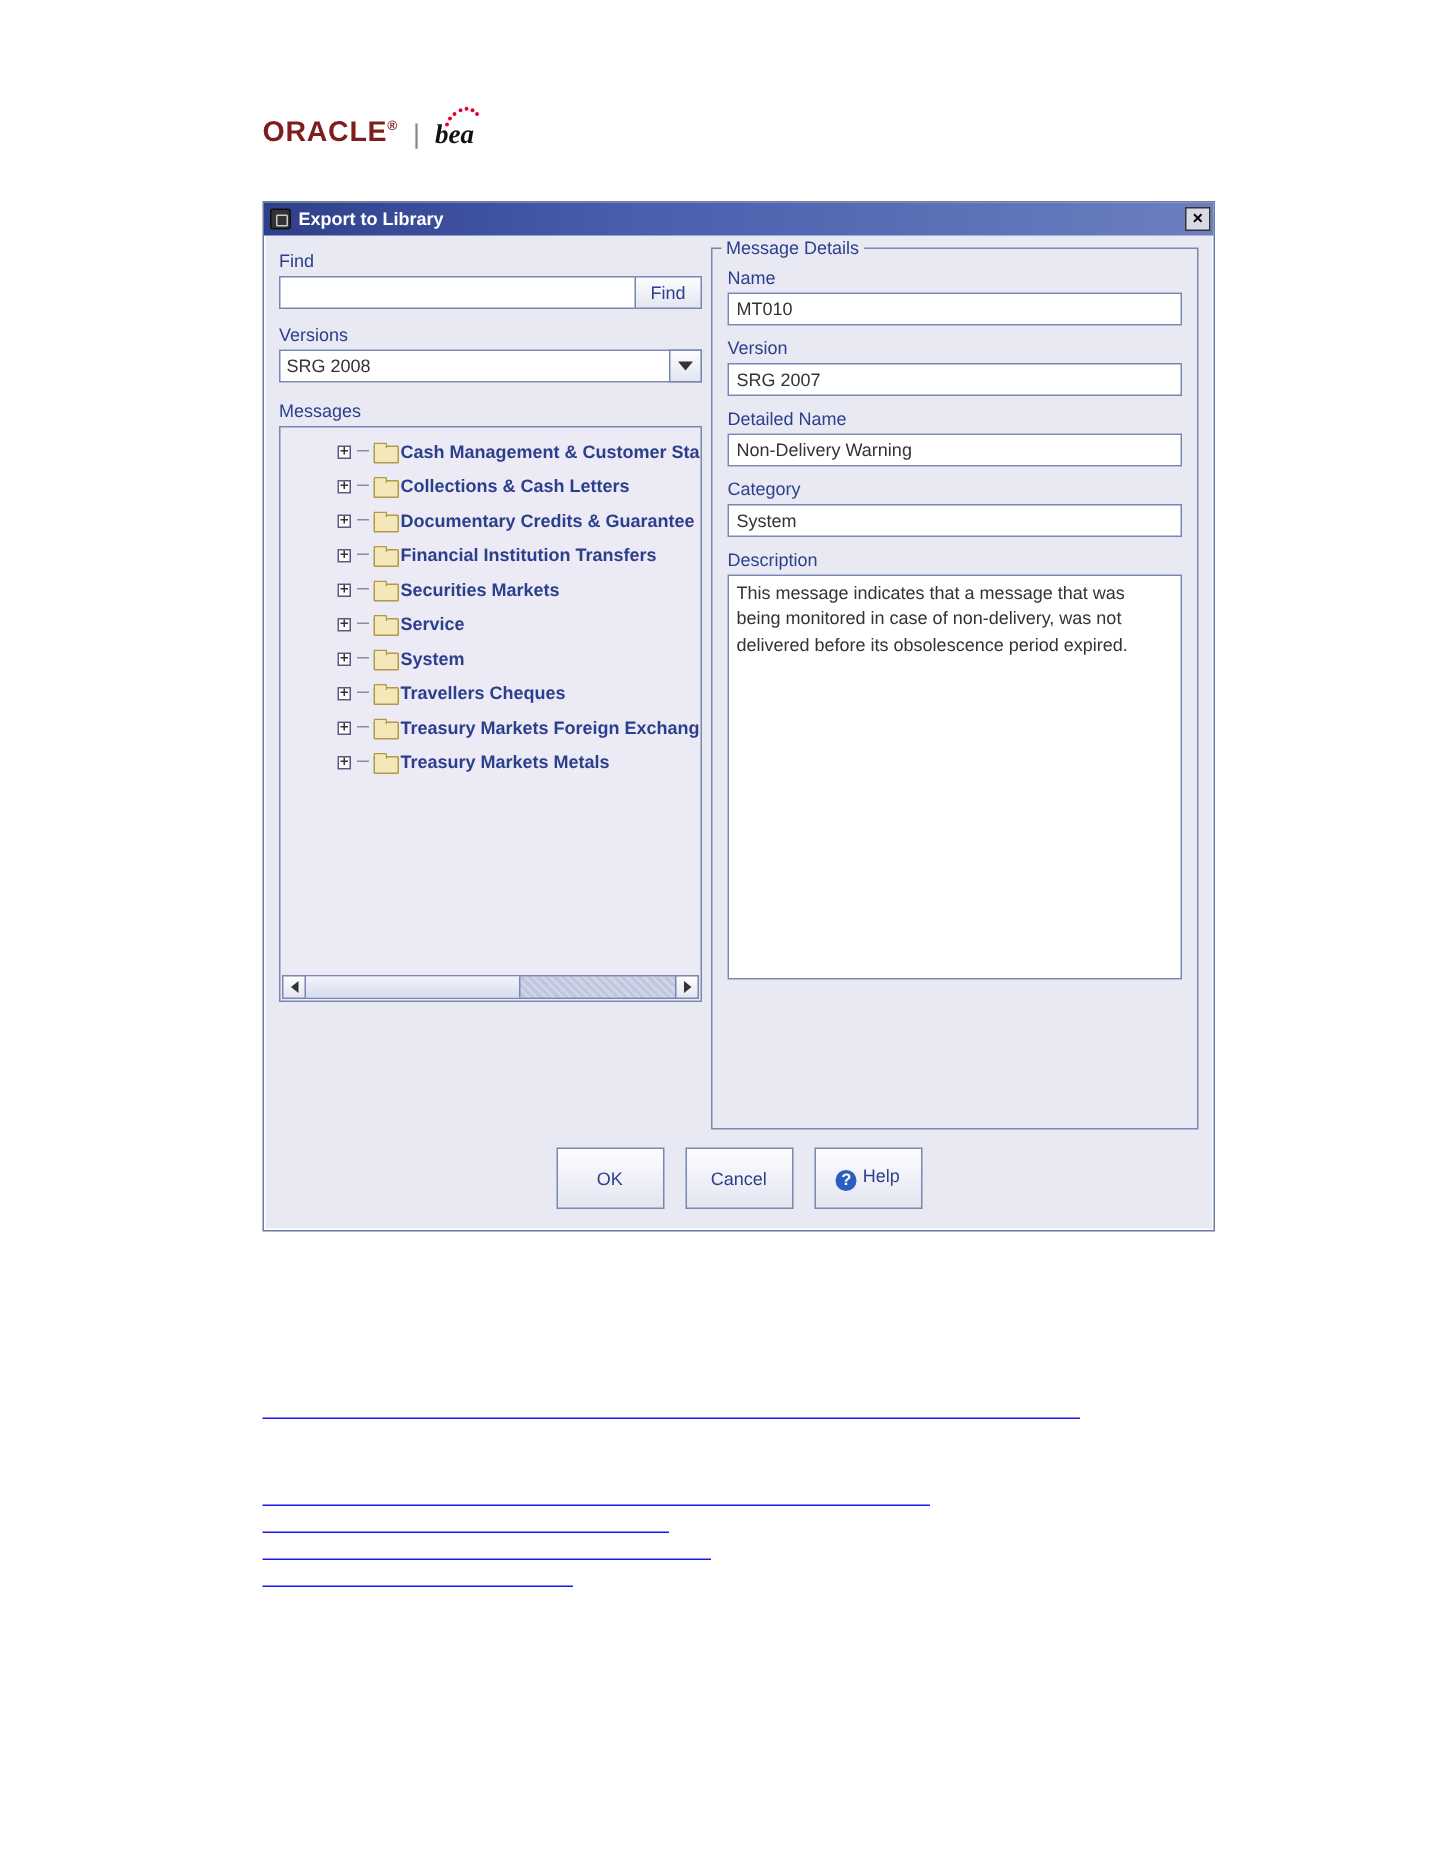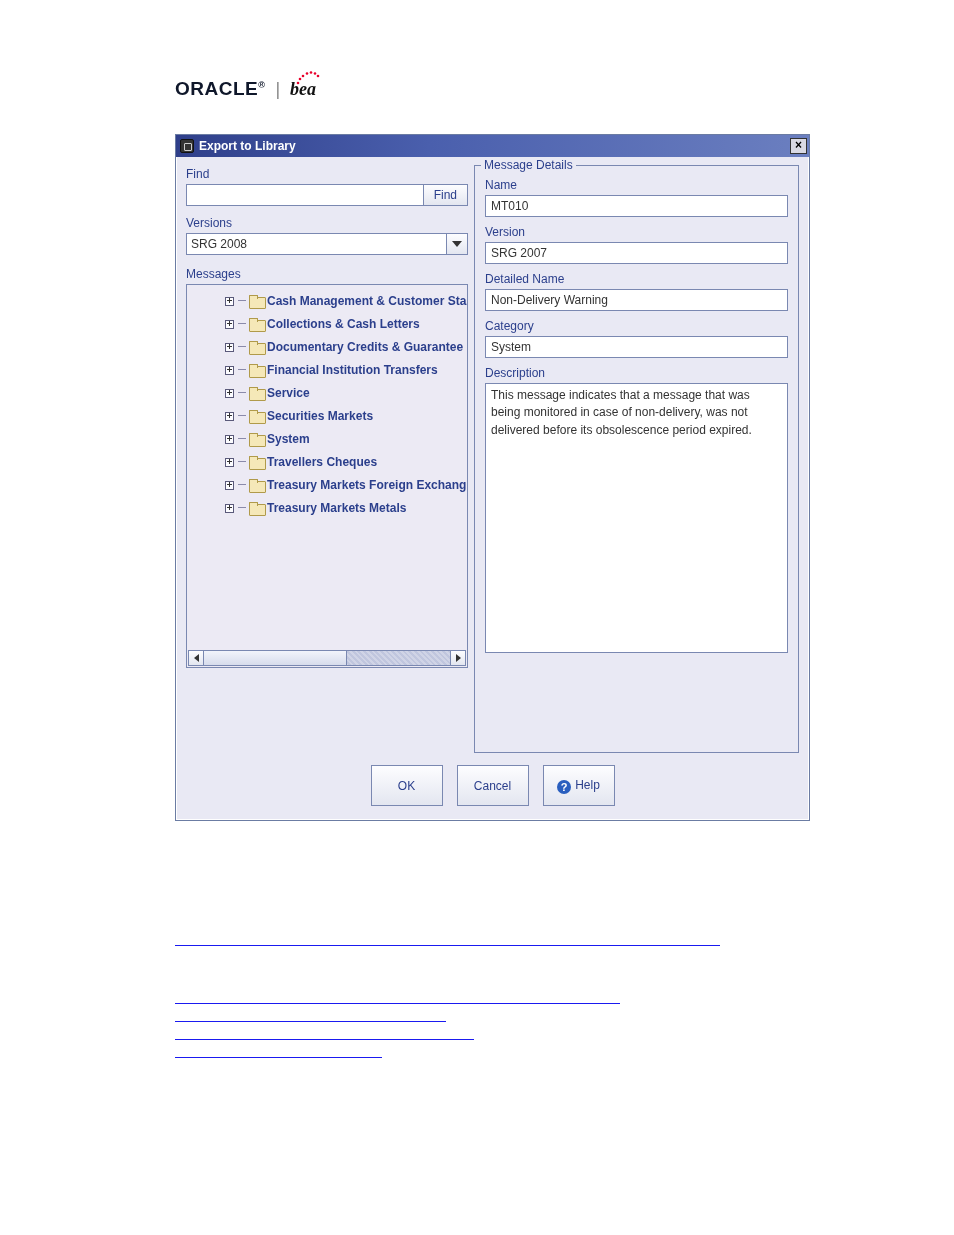--- a/index.html
+++ b/index.html
@@ -1,19 +1,19 @@
 <!DOCTYPE html>
 <html><head>
   <meta charset="utf-8">
   <style>
     * { box-sizing: border-box; margin: 0; padding: 0; }
     body { background:#fff; font-family: Verdana, Arial, sans-serif; font-size:12px; color:#333; width:954px; }
     .page { padding:78px 0 0 175px; width:954px; }
     .brand { display:flex; align-items:center; gap:10px; margin-bottom:34px; }
-    .brand .oracle { font-family: Arial, sans-serif; font-weight:900; font-size:19px; color:#0f172a; letter-spacing:0.5px; }
+    .brand .oracle { font-family: Arial, sans-serif; font-weight:900; font-size:19px; color:#7f1d1d; letter-spacing:0.5px; }
     .brand .reg { font-size:9px; vertical-align:super; }
     .brand .divider { color:#888; font-size:18px; }
     .brand .bea-wrap { position:relative; display:inline-block; }
     .brand .bea-dots { position:absolute; top:-10px; left:4px; width:24px; height:16px; }
     .brand .bea-text { font-family: Georgia, serif; font-weight:bold; font-size:18px; color:#111; font-style:italic; }
     .brand .bea-dots svg { width:28px; height:18px; }
 
     
     .dialog { width:635px; border:1px solid #6b7ca3; background:#e9e9f4; box-shadow:0 0 0 1px #fff inset; }
     .titlebar { height:22px; background:linear-gradient(to right,#2f3f8a 0%,#4a5fad 40%,#6b7fc0 100%); display:flex; align-items:center; padding:0 2px 0 4px; }
@@ -168,30 +168,30 @@
                 <span class="folder"></span>
                 <span>Financial Institution Transfers</span>
               </div>
               <div class="tree-item">
                 <span class="expander">
                   <span class="hline"></span>
                   <span class="vline"></span>
                 </span>
                 <span class="conn"></span>
                 <span class="folder"></span>
+                <span>Securities Markets</span>
+              </div>
+              <div class="tree-item">
+                <span class="expander">
+                  <span class="hline"></span>
+                  <span class="vline"></span>
+                </span>
+                <span class="conn"></span>
+                <span class="folder"></span>
                 <span>Service</span>
-              </div>
-              <div class="tree-item">
-                <span class="expander">
-                  <span class="hline"></span>
-                  <span class="vline"></span>
-                </span>
-                <span class="conn"></span>
-                <span class="folder"></span>
-                <span>Securities Markets</span>
               </div>
               <div class="tree-item">
                 <span class="expander">
                   <span class="hline"></span>
                   <span class="vline"></span>
                 </span>
                 <span class="conn"></span>
                 <span class="folder"></span>
                 <span>System</span>
               </div>

